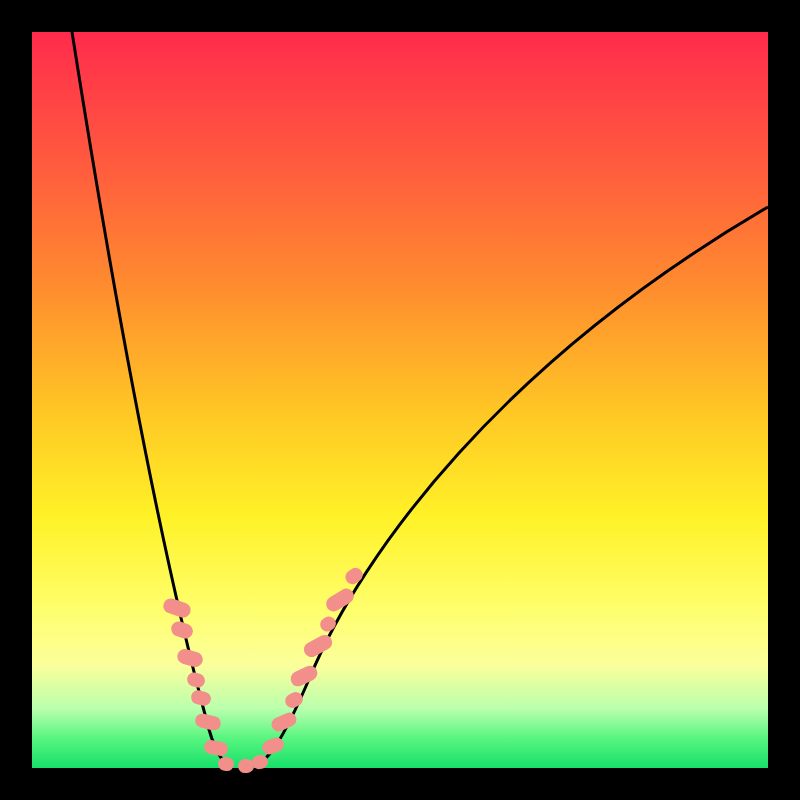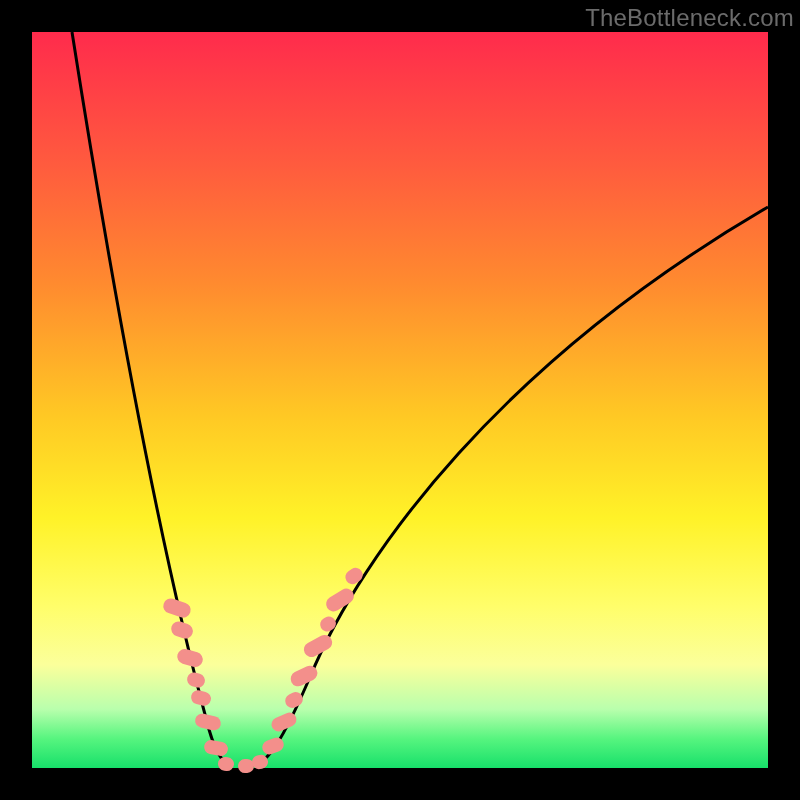--- a/index.html
+++ b/index.html
@@ -61,21 +61,20 @@
     font-size: 24px;
     font-weight: 400;
     letter-spacing: 0.2px;
     user-select: none;
   }
 </style>
 </head>
 <body>
 
 <div class="stage">
-  <div class="watermark">TheBottleneck.com</div>
 
   <div class="plot-area">
     <svg class="curve-svg" viewBox="0 0 736 736" preserveAspectRatio="none">
 
       <path id="curve-left" class="curve-path" d="M 40 0 C 95 350, 140 560, 175 690 C 182 718, 190 732, 200 734"></path>
       <path id="curve-right" class="curve-path" d="M 220 734 C 235 732, 250 710, 278 645 C 330 520, 470 330, 736 175"></path>
 
       <g id="markers-group">
           <rect x="-7.5" y="-14" width="15" height="28" rx="7.5" ry="7.5" class="marker" transform="translate(145,576) rotate(-72)"></rect>
           <rect x="-7.5" y="-11" width="15" height="22" rx="7.5" ry="7.5" class="marker" transform="translate(150,598) rotate(-72)"></rect>

